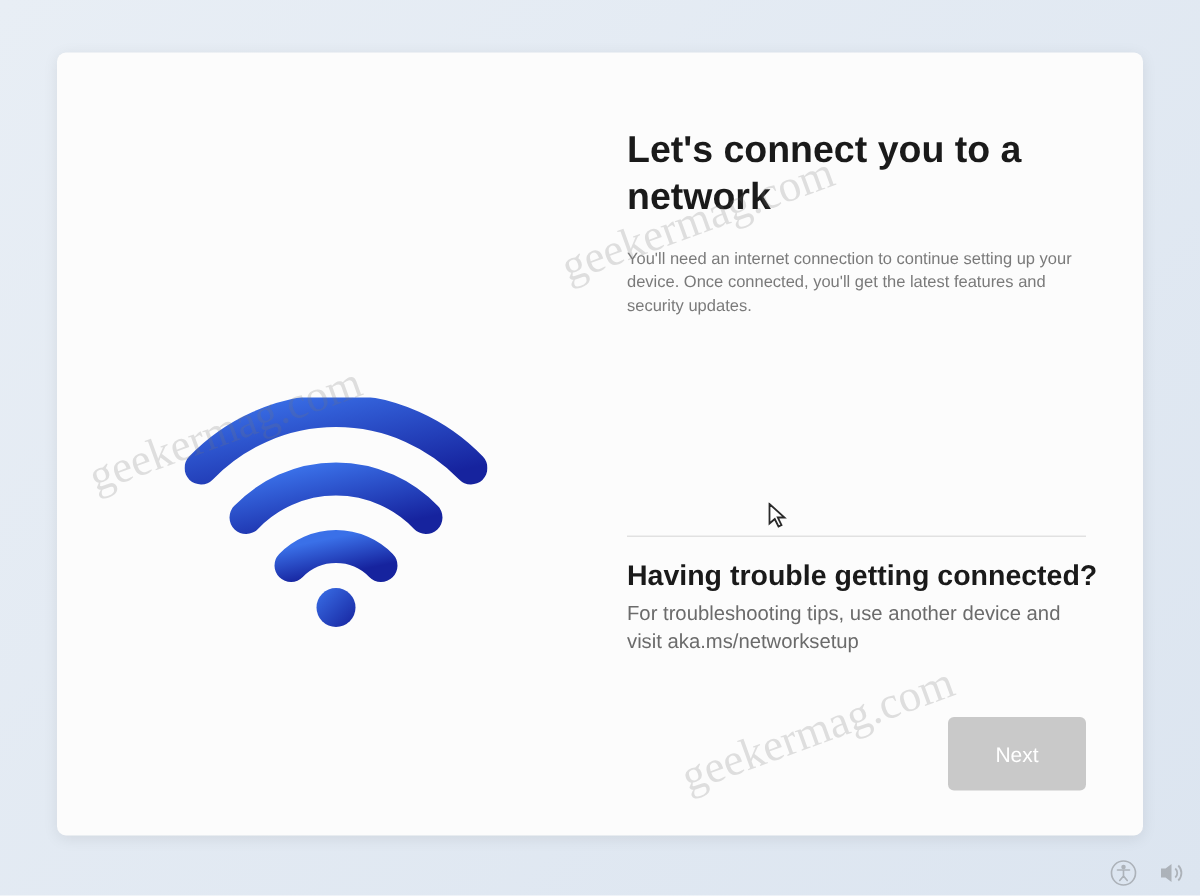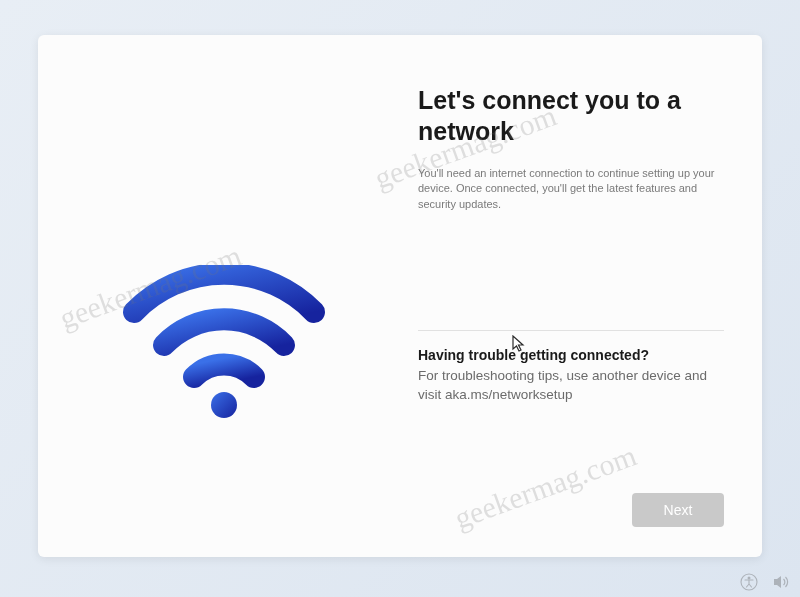--- a/index.html
+++ b/index.html
@@ -59,47 +59,46 @@
     .spacer {
       flex: 1;
     }
     .divider {
       height: 1px;
       background: #e1e1e1;
       margin-bottom: 16px;
       margin-right: 8px;
     }
     .trouble-title {
-      font-size: 14px;
+      font-size: 19px;
       font-weight: 600;
       color: #1a1a1a;
       margin-bottom: 4px;
     }
     .trouble-text {
       font-size: 13.5px;
       color: #6b6b6b;
       line-height: 1.4;
       margin-bottom: 40px;
     }
     .button-row {
       display: flex;
       justify-content: flex-end;
       padding-right: 8px;
     }
     .next-btn {
       width: 92px;
-      height: 34px;
+      height: 49px;
       background: #c9c9c9;
       color: #ffffff;
       border: none;
       border-radius: 4px;
       font-size: 14px;
       font-family: inherit;
       cursor: not-allowed;
-      margin-top: 48px;
     }
     .taskbar {
       position: absolute;
       bottom: 6px;
       right: 10px;
       display: flex;
       gap: 14px;
       align-items: center;
     }
     .taskbar-icon {

